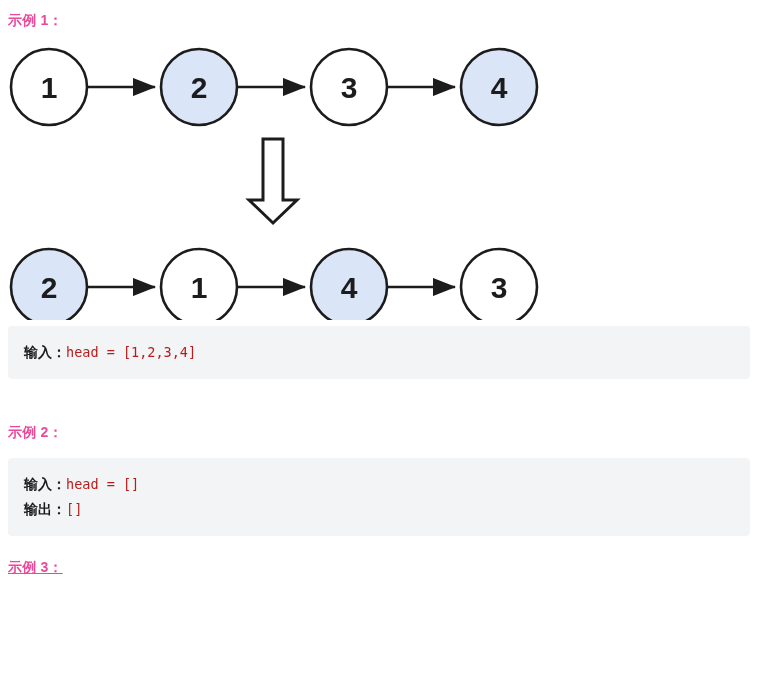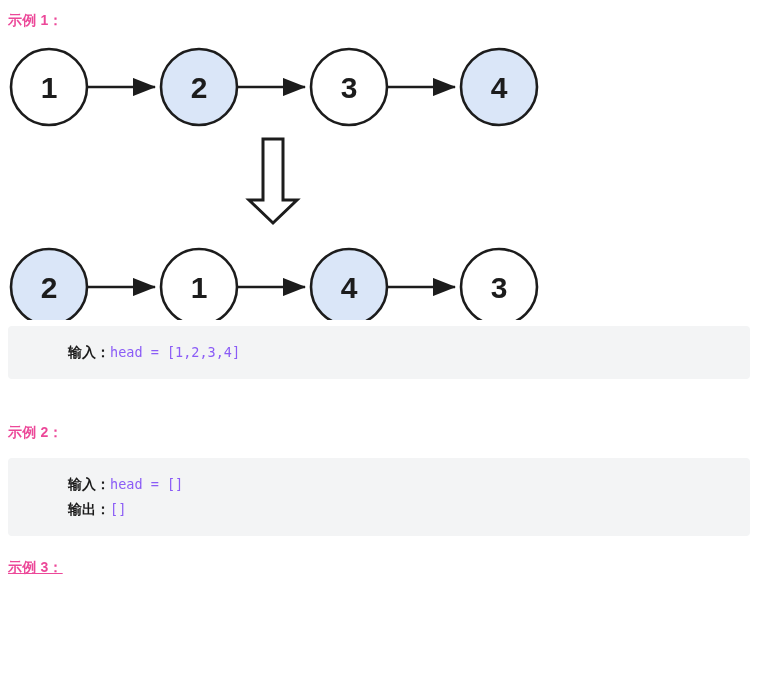--- a/index.html
+++ b/index.html
@@ -42,26 +42,25 @@
     font-size: 14px;
     line-height: 25px;
     white-space: pre;
     color: #262626;
   }
   .code-label {
     font-weight: bold;
     font-family: "Liberation Sans", "DejaVu Sans", sans-serif;
     font-size: 14px;
     color: #1a1a1a;
-    margin-left: 44px;
   }
   .code-mono {
     font-family: "DejaVu Sans Mono", "Liberation Mono", monospace;
     font-size: 13.5px;
-    color: #8b5cf6;
+    color: #b91c1c;
   }
   .diagram {
     position: absolute;
     left: 0;
     top: 0;
     width: 758px;
     height: 320px;
   }
   .node-text {
     font-family: "Liberation Sans", "DejaVu Sans", sans-serif;

